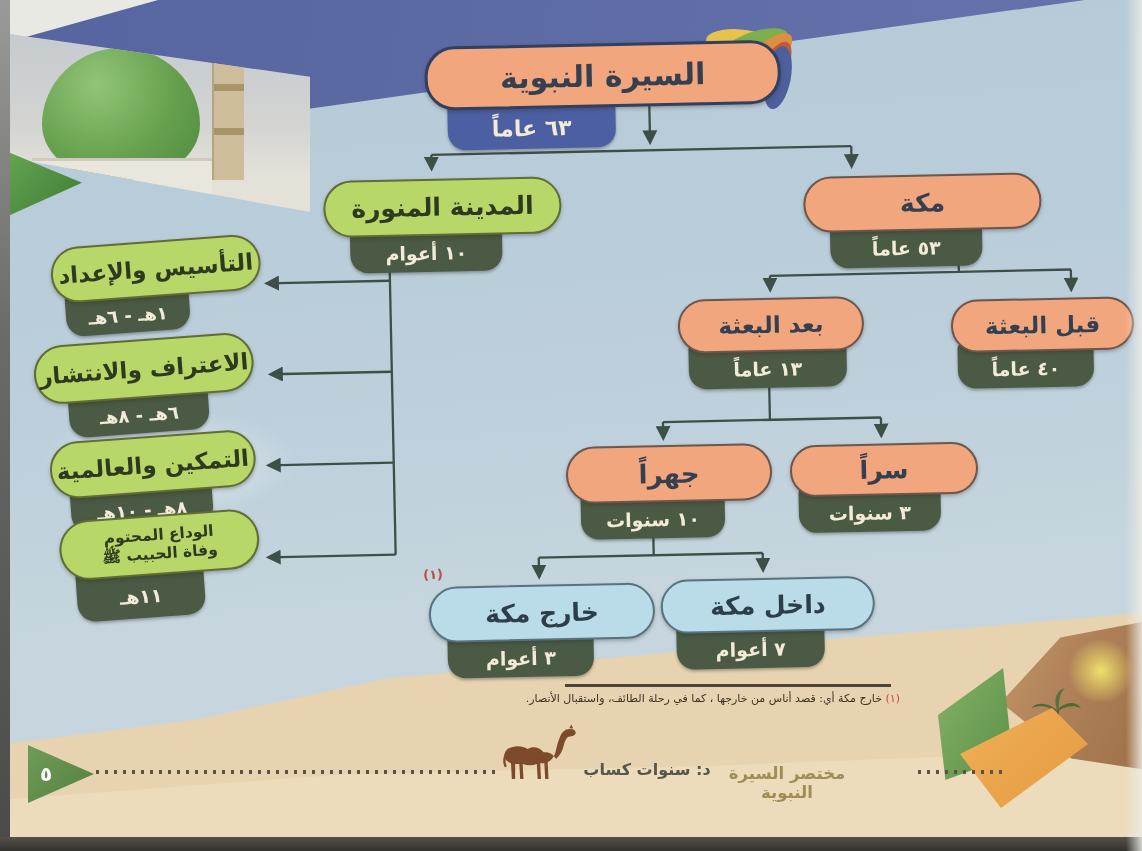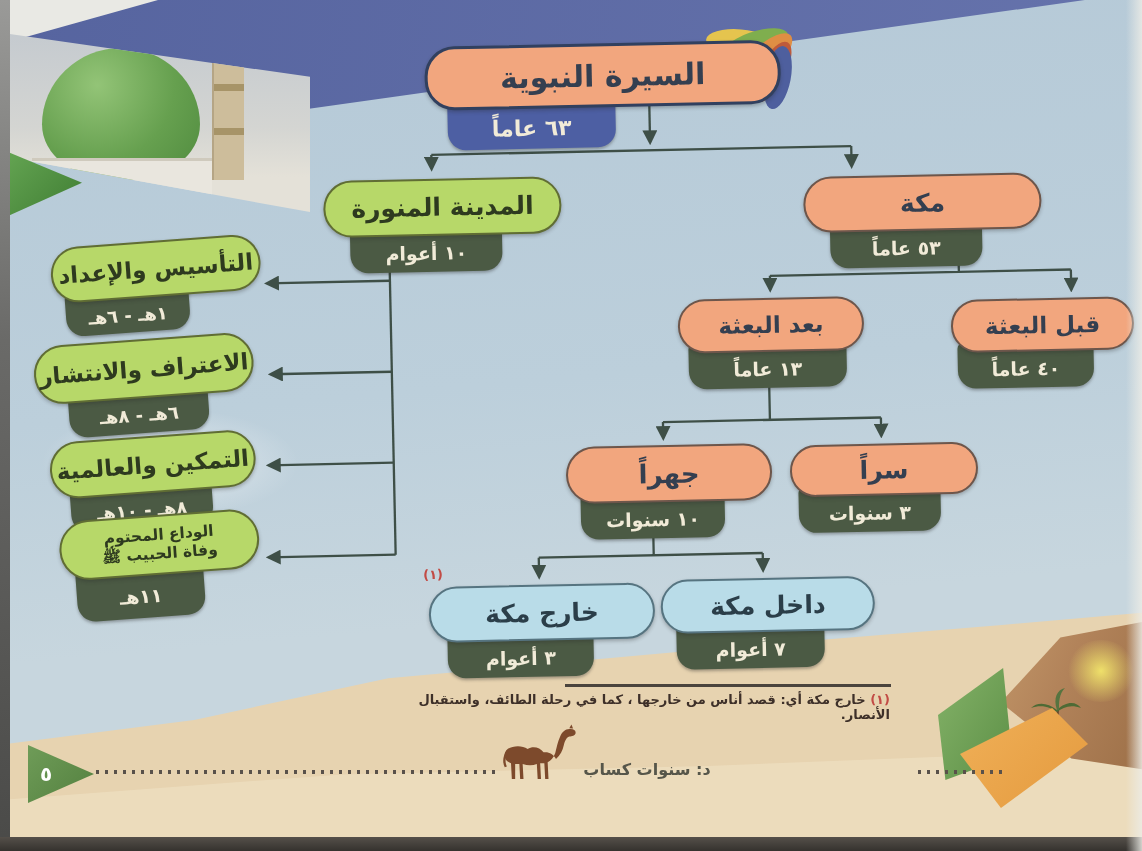--- a/index.html
+++ b/index.html
@@ -63,22 +63,22 @@
     color:#f1ebd8;background:#4b5a44;box-shadow:0 2px 3px rgba(40,40,40,.35);direction:rtl;}
   .salmon{background:#f2a67e;border:2px solid #6d564b;color:#343f50;}
   .green{background:#b7d869;border:2px solid #606d34;color:#2e3a1f;}
   .lblue{background:#b9dce8;border:2px solid #567480;color:#2b3e49;}
   .badge-blue{background:#4d5fa3;}
   .phase{transform:rotate(-3deg);}
   .phase4-line{line-height:1.25;text-align:center;}
   #footnote-ref{position:absolute;left:420px;top:564px;color:#c24b45;font-size:13px;font-weight:bold;z-index:6;}
   
   #footnote-rule{position:absolute;left:565px;top:684px;width:326px;height:3px;background:#4b443d;z-index:6;}
-  #footnote{position:absolute;left:378px;top:692px;width:512px;z-index:6;direction:rtl;text-align:right;
-    font-size:13px;font-weight:bold;color:#3e3029;}
+  #footnote{position:absolute;left:388px;top:692px;width:512px;z-index:6;direction:rtl;text-align:right;
+    font-size:11px;font-weight:normal;color:#3e3029;}
   #footnote .marker{color:#c24b45;}
   
   #page-num-tri{position:absolute;left:28px;top:745px;width:66px;height:58px;z-index:6;
     background:linear-gradient(135deg,#6f9c58,#53803f);
     clip-path:polygon(0 0,100% 50%,0 100%);display:flex;align-items:center;}
   #page-num{color:#fff;font-size:20px;font-weight:bold;margin-left:12px;}
   .dots{position:absolute;top:770px;height:4px;z-index:6;
     background:repeating-linear-gradient(90deg,#59514a 0 3px,transparent 3px 9px);}
   #dots-a{left:96px;width:404px;}
   #dots-b{left:918px;width:88px;}
@@ -252,18 +252,19 @@
                C79 14 83 10 88 10 C93 9.5 96 11.5 95.5 15
                C95 18 91 18.5 88 19 C84 20.5 82.5 25 81.5 29
                C80 36 77 42 72 46 C69 40 63 37 57 38
                C53 32 44 30 38 34 C31 29 20 30 14 34 Z"></path>
       <path d="M88 9 L90.5 4.5 L92.5 9.5 Z"></path>
       <path d="M13 36 C8 42 7.5 50 10.5 56 L13 55 C10.5 50 11 43 15 38 Z"></path>
     </g>
   </svg>
 
   <div id="author">د: سنوات كساب</div>
+  <div id="book-title">مختصر السيرة النبوية</div>
 
   <div class="layer" id="left-edge"></div>
   <div class="layer" id="bottom-edge"></div>
   <div class="layer" id="right-edge"></div>
 
 </div>
 
 </body></html>

